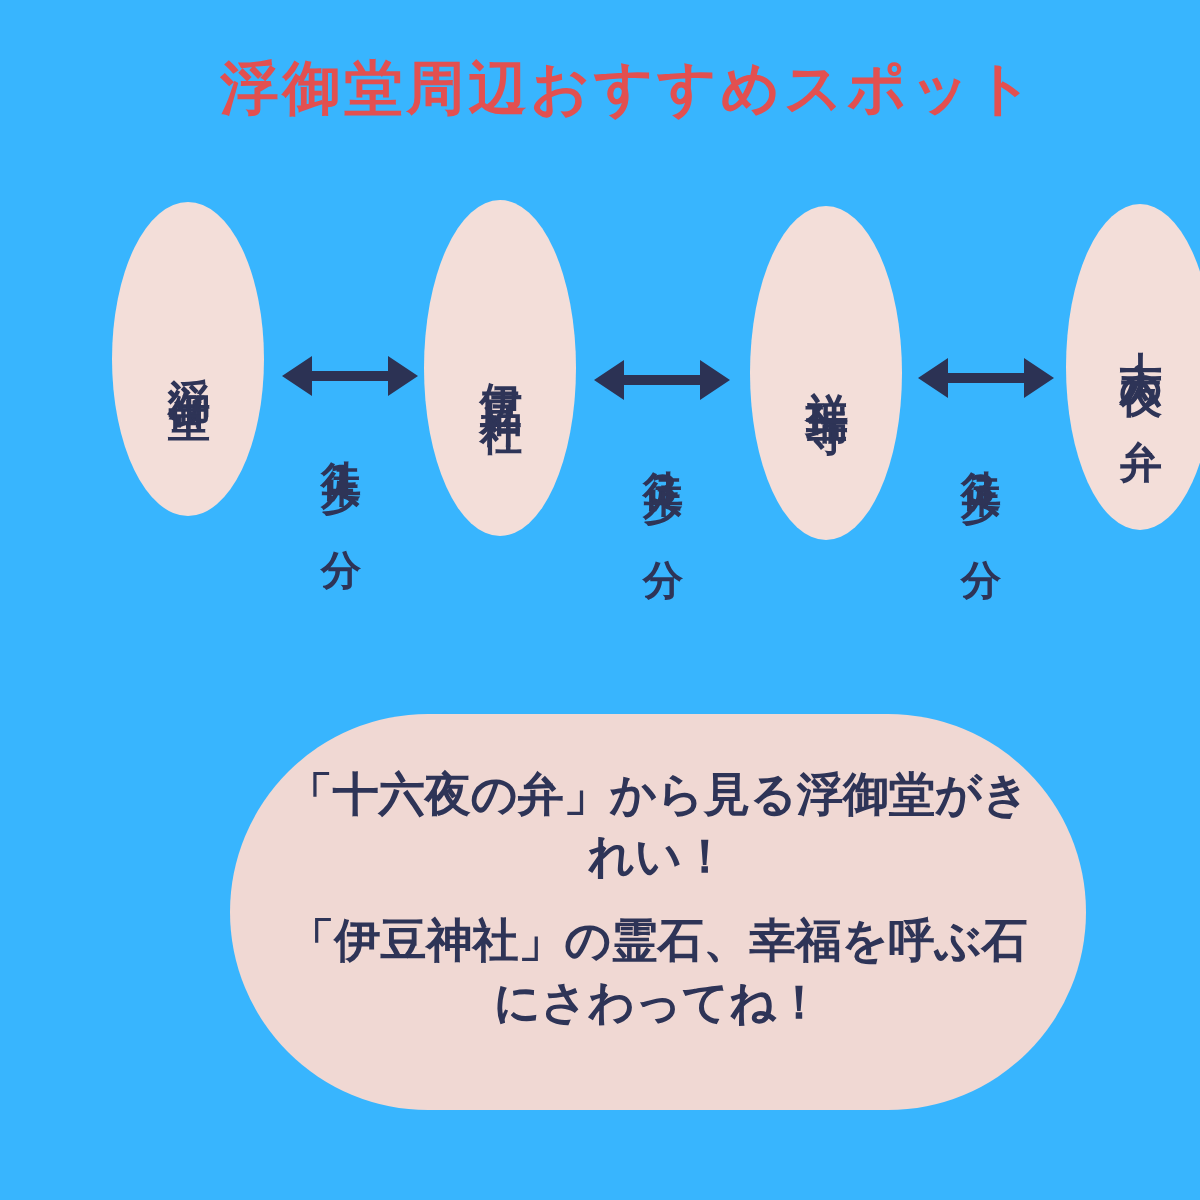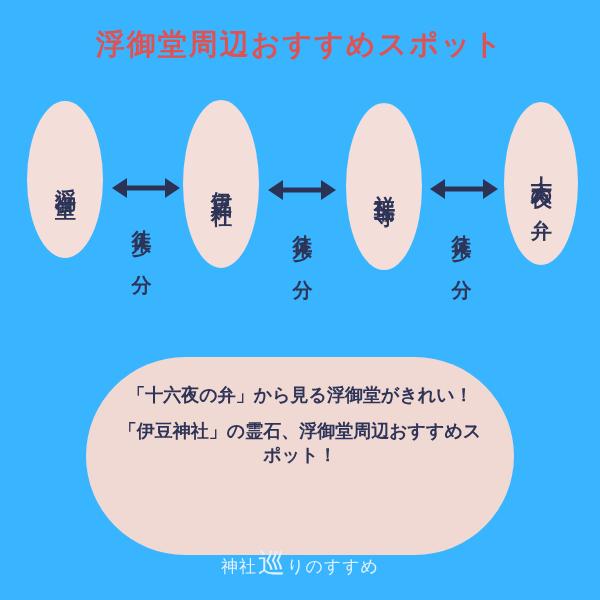--- a/index.html
+++ b/index.html
@@ -3,21 +3,21 @@
 <meta charset="utf-8">
 <style>
   html,body{margin:0;padding:0;}
   body{
     width:600px;height:600px;
     position:relative;
     overflow:hidden;
     background:#38b5fe;
     font-family:"DejaVu Sans","Liberation Sans",sans-serif;
   }
-  .canvas{position:absolute;inset:0;}
+  .canvas{position:absolute;inset:0;margin-left:29px;}
 
   
   .title{
     position:absolute;
     top:25px;left:0;right:0;
     text-align:center;
     font-family:"DejaVu Serif","Liberation Serif",serif;
     font-weight:bold;
     font-size:29px;
     letter-spacing:2px;
@@ -78,21 +78,21 @@
     border-radius:110px;
     box-sizing:border-box;
     padding:26px 27px 0 27px;
     display:flex;
     flex-direction:column;
     justify-content:flex-start;
   }
   .tip{
     text-align:center;
     font-weight:bold;
-    font-size:18px;
+    font-size:23px;
     line-height:1.33;
     color:#2e3457;
     margin:0 0 12px 0;
     overflow-wrap:anywhere;
   }
 
   
   .watermark{
     position:absolute;
     left:0;right:0;top:549px;
@@ -156,22 +156,17 @@
   <div class="spot spot-4">
     <span class="spot-label">十六夜の弁</span>
   </div>
 
   <div class="walk walk-1">徒歩1分</div>
   <div class="walk walk-2">徒歩3分</div>
   <div class="walk walk-3">徒歩3分</div>
 
   <div class="tips-panel">
     <p class="tip">「十六夜の弁」から見る浮御堂がきれい！</p>
-    <p class="tip">「伊豆神社」の霊石、浮御堂周辺おすすめスポット！</p>
+    <p class="tip">「伊豆神社」の霊石、幸福を呼ぶ石にさわってね！</p>
   </div>
 
-  <div class="watermark">
-    <span>神社</span>
-    <span class="emblem">巡</span>
-    <span>りのすすめ</span>
-  </div>
 
 </div>
 
 </body></html>

